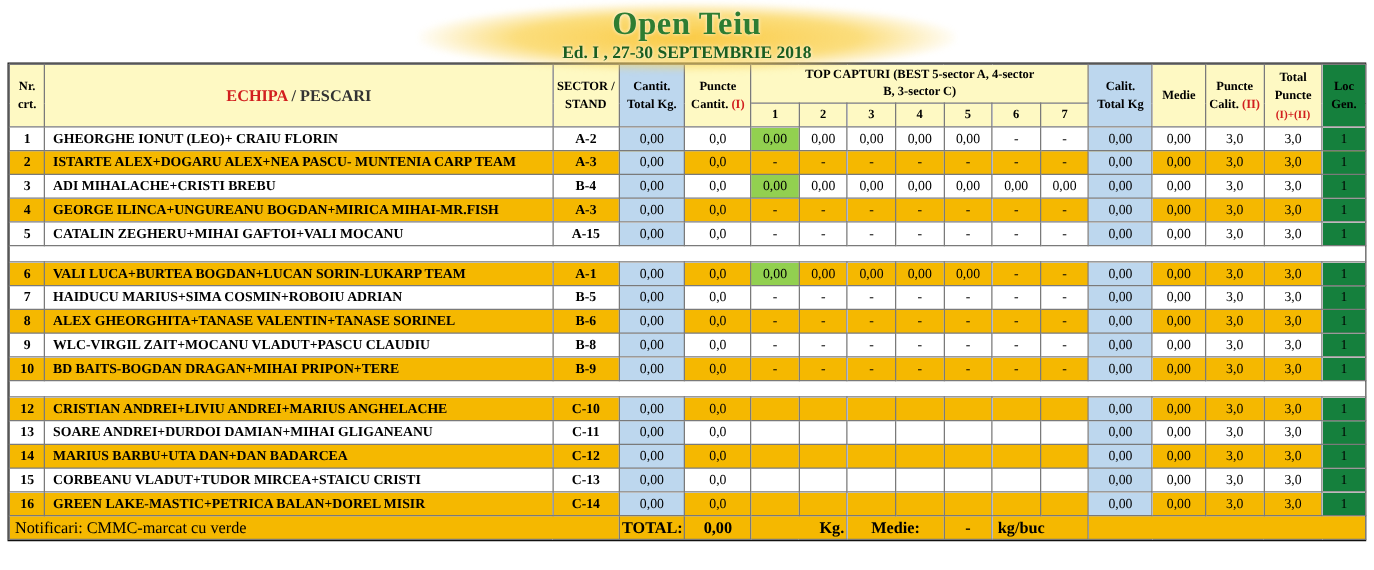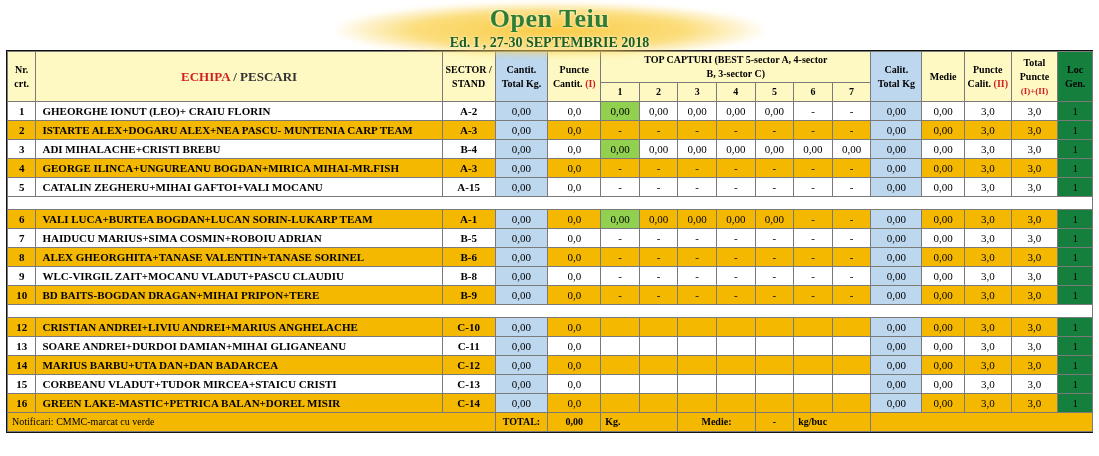--- a/index.html
+++ b/index.html
@@ -89,21 +89,21 @@
   .c-loc{width:34px;text-align:center;}
 
   .row-gold{background:#f5b800;color:#000;}
   .row-white{background:#ffffff;color:#000;}
   .blue{background:#bdd7ee;}
   .green-cell{background:#92d050;}
   .lgreen{background:#15803d;margin-top:25px;}
   .sep td{background:#ffffff;border-left:1px solid #7a7a7a;border-right:1px solid #7a7a7a;border-top:1px solid #7a7a7a;border-bottom:1px solid #7a7a7a;height:10px;}
   .footrow td{
     background:#f5b800;
-    font-size:10px;
+    font-size:13px;
     font-weight:bold;
     text-align:center;
   }
   .footrow td.left{text-align:left;padding-left:4px;font-weight:normal;}
 </style>
 </head>
 <body>
 
 <div class="header">
   <div class="glow"></div>
@@ -477,21 +477,21 @@
           <td class="c-punctec">3,0</td>
           <td class="c-total">3,0</td>
           <td class="c-loc lgreen">1</td>
         </tr>
       </tbody>
   <tfoot>
     <tr class="footrow">
       <td colspan="3" class="left">Notificari: CMMC-marcat cu verde</td>
       <td>TOTAL:</td>
       <td>0,00</td>
-      <td colspan="2" style="text-align:left;padding-left:4px">Kg.</td>
+      <td colspan="2" style="text-align:right;padding-left:4px">Kg.</td>
       <td colspan="2">Medie:</td>
       <td>-</td>
       <td colspan="2" style="text-align:left;padding-left:4px">kg/buc</td>
       <td colspan="5"></td>
     </tr>
   </tfoot>
 </table>
 </div>
 
 </body></html>

